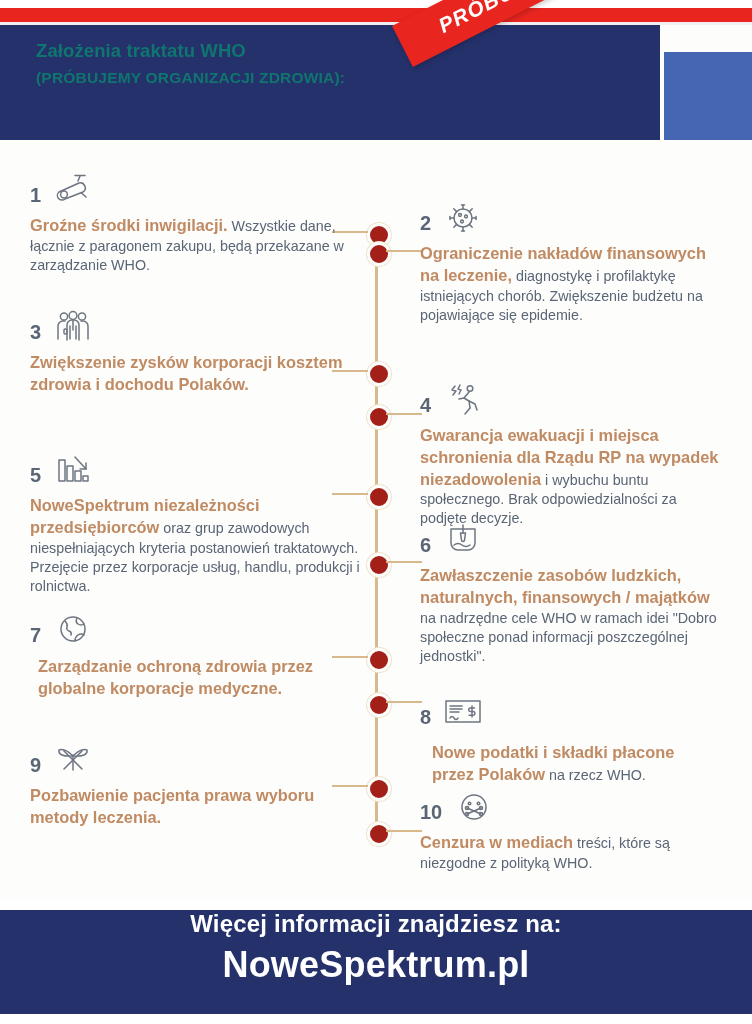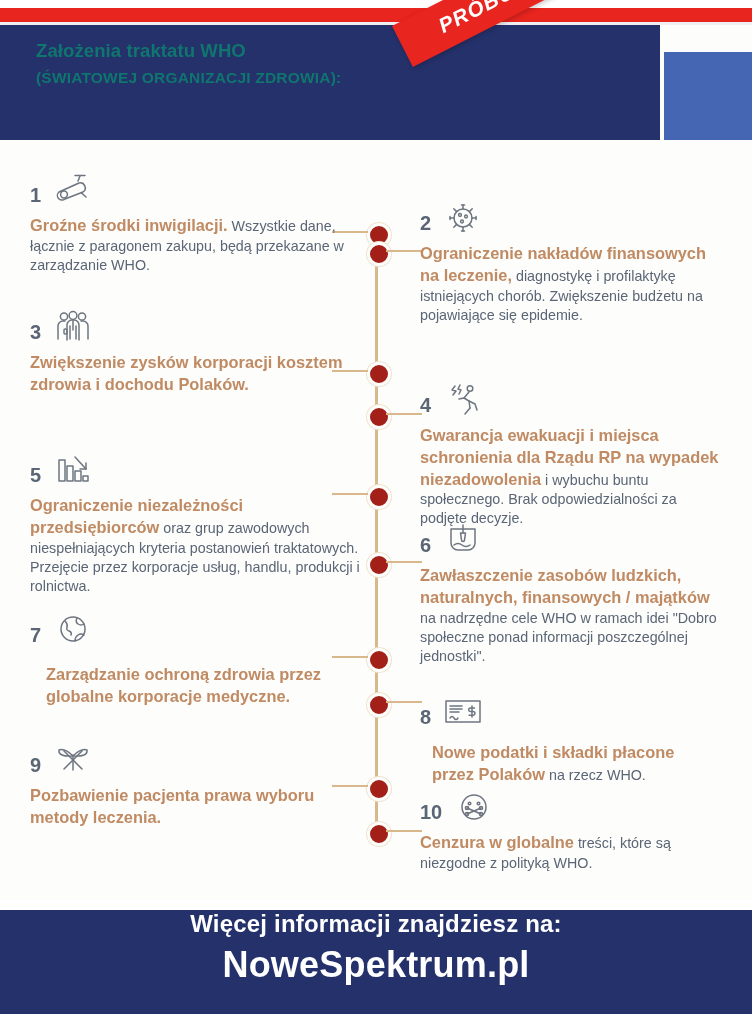--- a/index.html
+++ b/index.html
@@ -73,21 +73,21 @@
 <div class="page">
 
   <div class="top-white"></div>
   <div class="red-stripe"></div>
   <div class="hdr-gap"></div>
   <div class="hdr-navy"></div>
   <div class="hdr-blue"></div>
 
   <div class="hdr-title">
     <div class="hdr-line1">Założenia traktatu WHO</div>
-    <div class="hdr-line2">(ŚWIATOWEJ ORGANIZACJI ZDROWIA):</div>
+    <div class="hdr-line2">(PRÓBUJEMY ORGANIZACJI ZDROWIA):</div>
   </div>
 
   <div class="ribbon">
     <div class="ribbon-text">PRÓBUJEMY CIĘ OBUDZIĆ !</div>
   </div>
 
   <div class="axis"></div>
   <div id="timeline-marks">
       <div class="dot" style="top: 232px;"></div>
       <div class="spur" style="top: 231px; left: 332px; width: 36px;"></div>
@@ -206,21 +206,21 @@
                 <rect x="14" y="14" width="6" height="15"></rect>
       <rect x="22" y="19" width="6" height="10"></rect>
                 <rect x="30" y="24" width="5" height="5"></rect>
       <path d="M22 5 L33 17"></path>
                 <path d="M33 11 v6 h-6"></path>
               </g>
             </svg>
           </span>
         </div>
         <div class="body">
-          <p class="txt" style="margin: 0px;"><span class="acc">Ograniczenie niezależności przedsiębiorców</span><span> oraz grup zawodowych niespełniających kryteria postanowień traktatowych. Przejęcie przez korporacje usług, handlu, produkcji i rolnictwa.</span></p>
+          <p class="txt" style="margin: 0px;"><span class="acc">NoweSpektrum niezależności przedsiębiorców</span><span> oraz grup zawodowych niespełniających kryteria postanowień traktatowych. Przejęcie przez korporacje usług, handlu, produkcji i rolnictwa.</span></p>
         </div>
       </div>
       <div class="item col-right" style="left: 420px; top: 518px;">
         <div class="head-row">
           <span class="num">6</span>
           <span class="ico">
             <svg viewBox="0 0 40 36" width="40" height="36">
               <g style="fill:none;stroke:#6d7580;stroke-width:1.5;stroke-linecap:round;stroke-linejoin:round">
       <path d="M8 7 h24 v14 a7 7 0 0 1-7 7 H15 a7 7 0 0 1-7-7z"></path>
       <path d="M20 3 v8"></path>
@@ -242,21 +242,21 @@
               <g style="fill:none;stroke:#6d7580;stroke-width:1.5;stroke-linecap:round;stroke-linejoin:round">
       <circle cx="20" cy="17" r="12"></circle>
       <path d="M12 9 q3 3 2 6 q-1 3 2 4 q3 1 2 4"></path>
       <path d="M24 6 q-2 4 1 6 q3 2 6 0"></path>
       <path d="M22 29 q0-4 3-6 q3-2 6 0"></path>
               </g>
             </svg>
           </span>
         </div>
         <div class="body">
-          <p class="txt" style="margin: 16px;"><span class="acc">Zarządzanie ochroną zdrowia przez globalne korporacje medyczne.</span></p>
+          <p class="txt" style="margin: 8px;"><span class="acc">Zarządzanie ochroną zdrowia przez globalne korporacje medyczne.</span></p>
         </div>
       </div>
       <div class="item col-right" style="left: 420px; top: 690px;">
         <div class="head-row">
           <span class="num">8</span>
           <span class="ico">
             <svg viewBox="0 0 40 36" width="40" height="36">
               <g style="fill:none;stroke:#6d7580;stroke-width:1.5;stroke-linecap:round;stroke-linejoin:round">
       <rect x="3" y="7" width="34" height="21"></rect>
       <path d="M7 12 h12M7 15 h12M7 18 h9"></path>
@@ -303,21 +303,21 @@
                 <path d="M13 25 L27 19"></path>
       <circle cx="13" cy="19" r="1.6"></circle>
                 <circle cx="27" cy="19" r="1.6"></circle>
       <circle cx="13" cy="25" r="1.6"></circle>
                 <circle cx="27" cy="25" r="1.6"></circle>
               </g>
             </svg>
           </span>
         </div>
         <div class="body">
-          <p class="txt" style="margin: 0px;"><span class="acc">Cenzura w globalne</span><span> treści, które są niezgodne z polityką WHO.</span></p>
+          <p class="txt" style="margin: 0px;"><span class="acc">Cenzura w mediach</span><span> treści, które są niezgodne z polityką WHO.</span></p>
         </div>
       </div>
     </div>
 
   <div class="foot-gap"></div>
   <div class="footer">
     <div class="foot1">Więcej informacji znajdziesz na:</div>
     <div class="foot2">NoweSpektrum.pl</div>
   </div>
   <div class="foot-gap2"></div>

